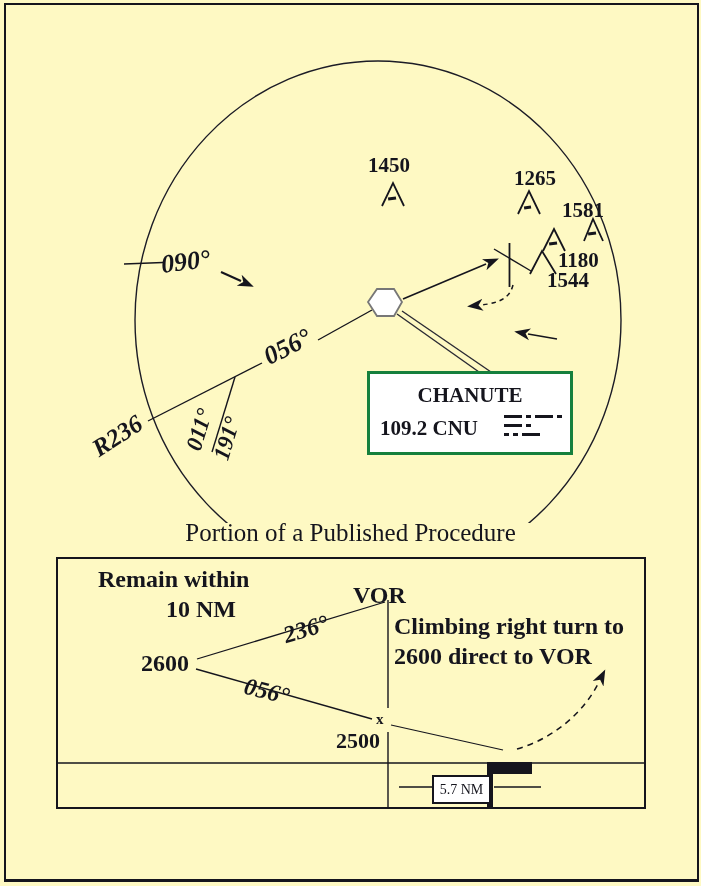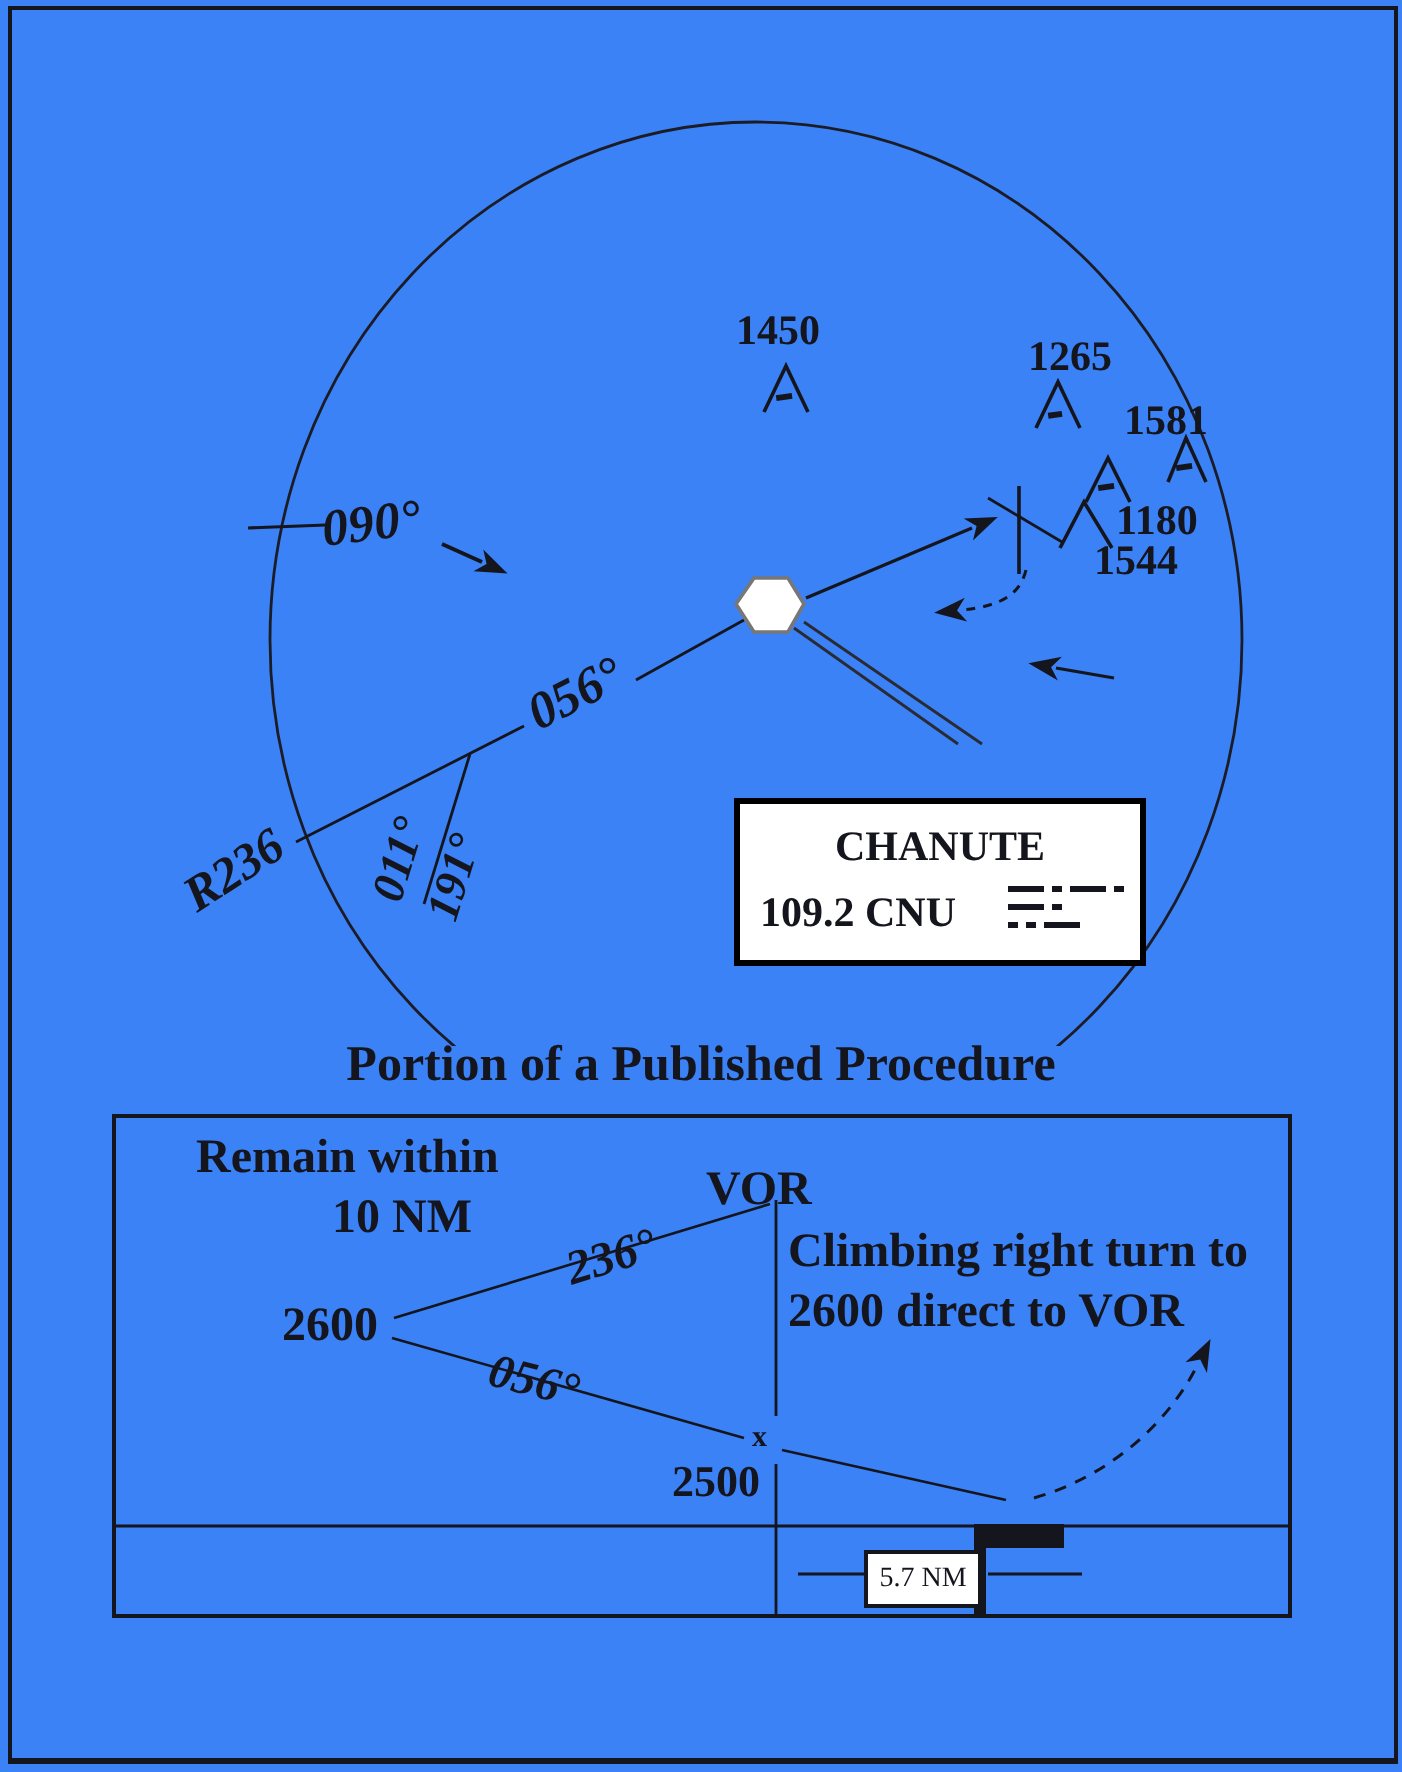--- a/index.html
+++ b/index.html
@@ -1,37 +1,37 @@
 <!DOCTYPE html>
 <html><head>
 <meta charset="utf-8">
 <style>
   html,body{margin:0;padding:0;background:#e8e8e8;}
   .page{
-    position:relative;width:701px;height:886px;background:#3b82f6;
+    position:relative;width:701px;height:886px;background:#fef9c3;
     font-family:"Liberation Serif","DejaVu Serif",serif;
     color:#15151d;overflow:hidden;margin:0 auto;
   }
   .page-border{
     position:absolute;left:4px;top:3px;width:691px;height:874px;
     border:2px solid #15151d;border-bottom-width:3px;pointer-events:none;
   }
   svg.layer{position:absolute;left:0;top:0;}
   .lbl{position:absolute;white-space:nowrap;font-weight:bold;line-height:1;}
   .num{font-size:21px;}
   .deg{font-size:26px;font-style:italic;}
   .deg-sm{font-size:24px;font-style:italic;}
   .title{
     position:absolute;left:0;top:519px;width:701px;text-align:center;
-    font-size:25px;font-weight:bold;
+    font-size:25px;font-weight:normal;
   }
   
   .vor-box{
     position:absolute;left:367px;top:371px;width:200px;height:78px;
-    border:3px solid #000000;background:#fff;margin-top:28px;
+    border:3px solid #15803d;background:#fff;
   }
   .vor-box .name{margin-top:9px;text-align:center;font-size:21px;font-weight:bold;}
   .vor-box .freq-row{
     display:flex;align-items:center;justify-content:space-between;
     padding:0 8px 0 10px;margin-top:7px;
   }
   .vor-box .freq{font-size:21px;font-weight:bold;}
   .morse{display:block;}
   .morse-row{display:flex;gap:4px;align-items:center;height:3px;margin-bottom:6px;}
   .m-dash{width:18px;height:2.5px;background:#15151d;display:inline-block;}

